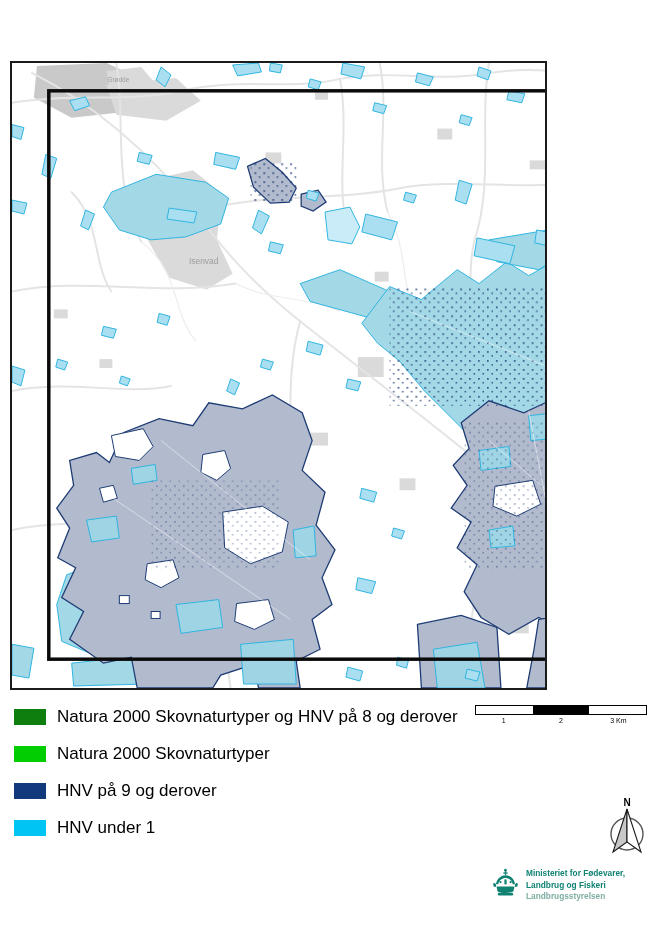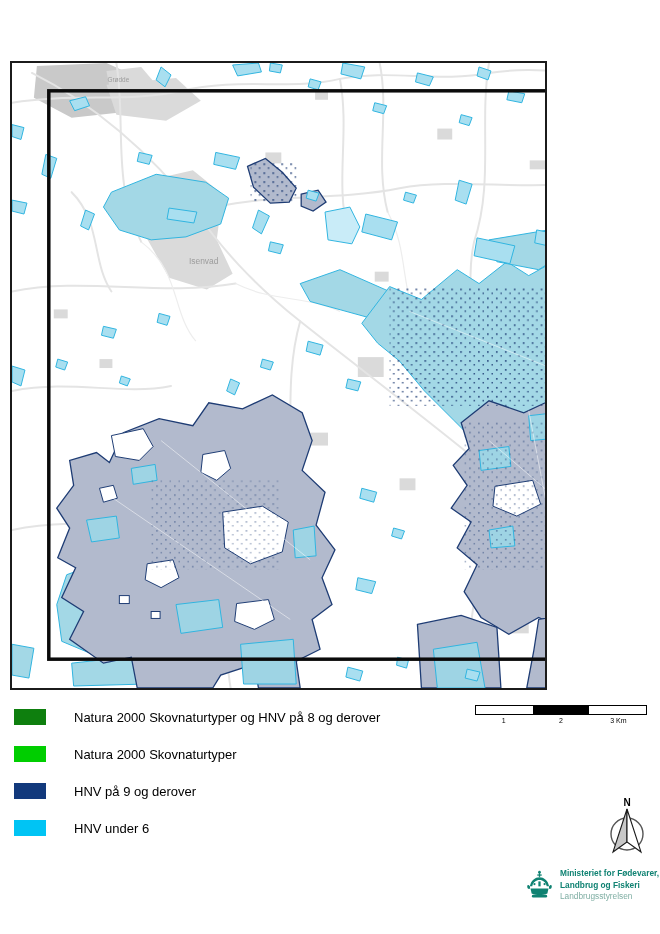--- a/index.html
+++ b/index.html
@@ -24,38 +24,38 @@
   .h8{fill:var(--map-hnv8-fill);stroke:var(--map-hnv8-stroke);stroke-width:1.3;}
   .hole{fill:#ffffff;stroke:var(--map-hnv8-stroke);stroke-width:1;}
   .spk{fill:var(--map-hnv8-stroke);}
   .grid{stroke:rgba(255,255,255,0.5);stroke-width:1;fill:none;}
   .frame2{fill:none;stroke:#0a0a0a;stroke-width:3.5;}
   .maplabel{fill:var(--label-gray);font-size:8.5px;font-family:"Liberation Sans",sans-serif;}
   .maplabel.sm{font-size:6.5px;}
   
   .legend-row{position:absolute;left:14px;display:flex;align-items:center;height:16px;}
   .swatch{width:32px;height:16px;flex:0 0 32px;}
-  .legend-label{font-size:13px;margin-left:28px;white-space:nowrap;}
+  .legend-label{font-size:17px;margin-left:11px;white-space:nowrap;}
   
   .scalebar{position:absolute;left:475px;top:705px;width:172px;}
   .sb-bar{display:flex;height:8px;border:1px solid #000;box-sizing:content-box;background:#fff;}
   .sb-seg{flex:1;}
   .sb-seg.black{background:#000;}
   .sb-labels{display:flex;margin-top:2px;}
   .sb-labels span{flex:1;text-align:center;font-size:7px;}
   
   .north{position:absolute;left:599px;top:798px;width:56px;text-align:center;}
   .north-n{font-size:10px;font-weight:bold;line-height:10px;}
   .north svg{display:block;margin:0 auto;margin-top:-1px;}
   
-  .logo{position:absolute;left:526px;top:868px;display:flex;align-items:center;}
+  .logo{position:absolute;left:492px;top:868px;display:flex;align-items:flex-start;}
   .logo-crown{flex:0 0 auto;margin-right:7px;}
   .logo-text{font-size:8.3px;line-height:11.5px;white-space:nowrap;}
   .logo-text .b{font-weight:bold;color:var(--logo-teal);}
-  .logo-text .l{color:var(--logo-teal-light);}
+  .logo-text .l{color:var(--logo-teal-light);font-weight:bold;}
 </style>
 </head>
 <body>
 
 <div class="map-frame">
   <svg class="map-svg" viewBox="0 0 641 629">
     <defs>
       <pattern id="spk1" width="9" height="9" patternUnits="userSpaceOnUse">
         <rect class="spk" x="1" y="2" width="1.7" height="1.7"></rect>
         <rect class="spk" x="5.5" y="6" width="1.5" height="1.5"></rect>
@@ -246,21 +246,21 @@
 <div class="legend-row" style="top:746px">
   <span class="swatch" style="background-color: rgb(0, 206, 0);"></span>
   <span class="legend-label">Natura 2000 Skovnaturtyper</span>
 </div>
 <div class="legend-row" style="top:783px">
   <span class="swatch" style="background-color: rgb(18, 57, 124);"></span>
   <span class="legend-label">HNV på 9 og derover</span>
 </div>
 <div class="legend-row" style="top:820px">
   <span class="swatch" style="background-color: rgb(0, 196, 244);"></span>
-  <span class="legend-label">HNV under 6</span>
+  <span class="legend-label">HNV under 1</span>
 </div>
 
 <div class="scalebar">
   <div class="sb-bar">
     <div class="sb-seg"></div>
     <div class="sb-seg black"></div>
     <div class="sb-seg"></div>
   </div>
   <div class="sb-labels">
     <span>1</span>

